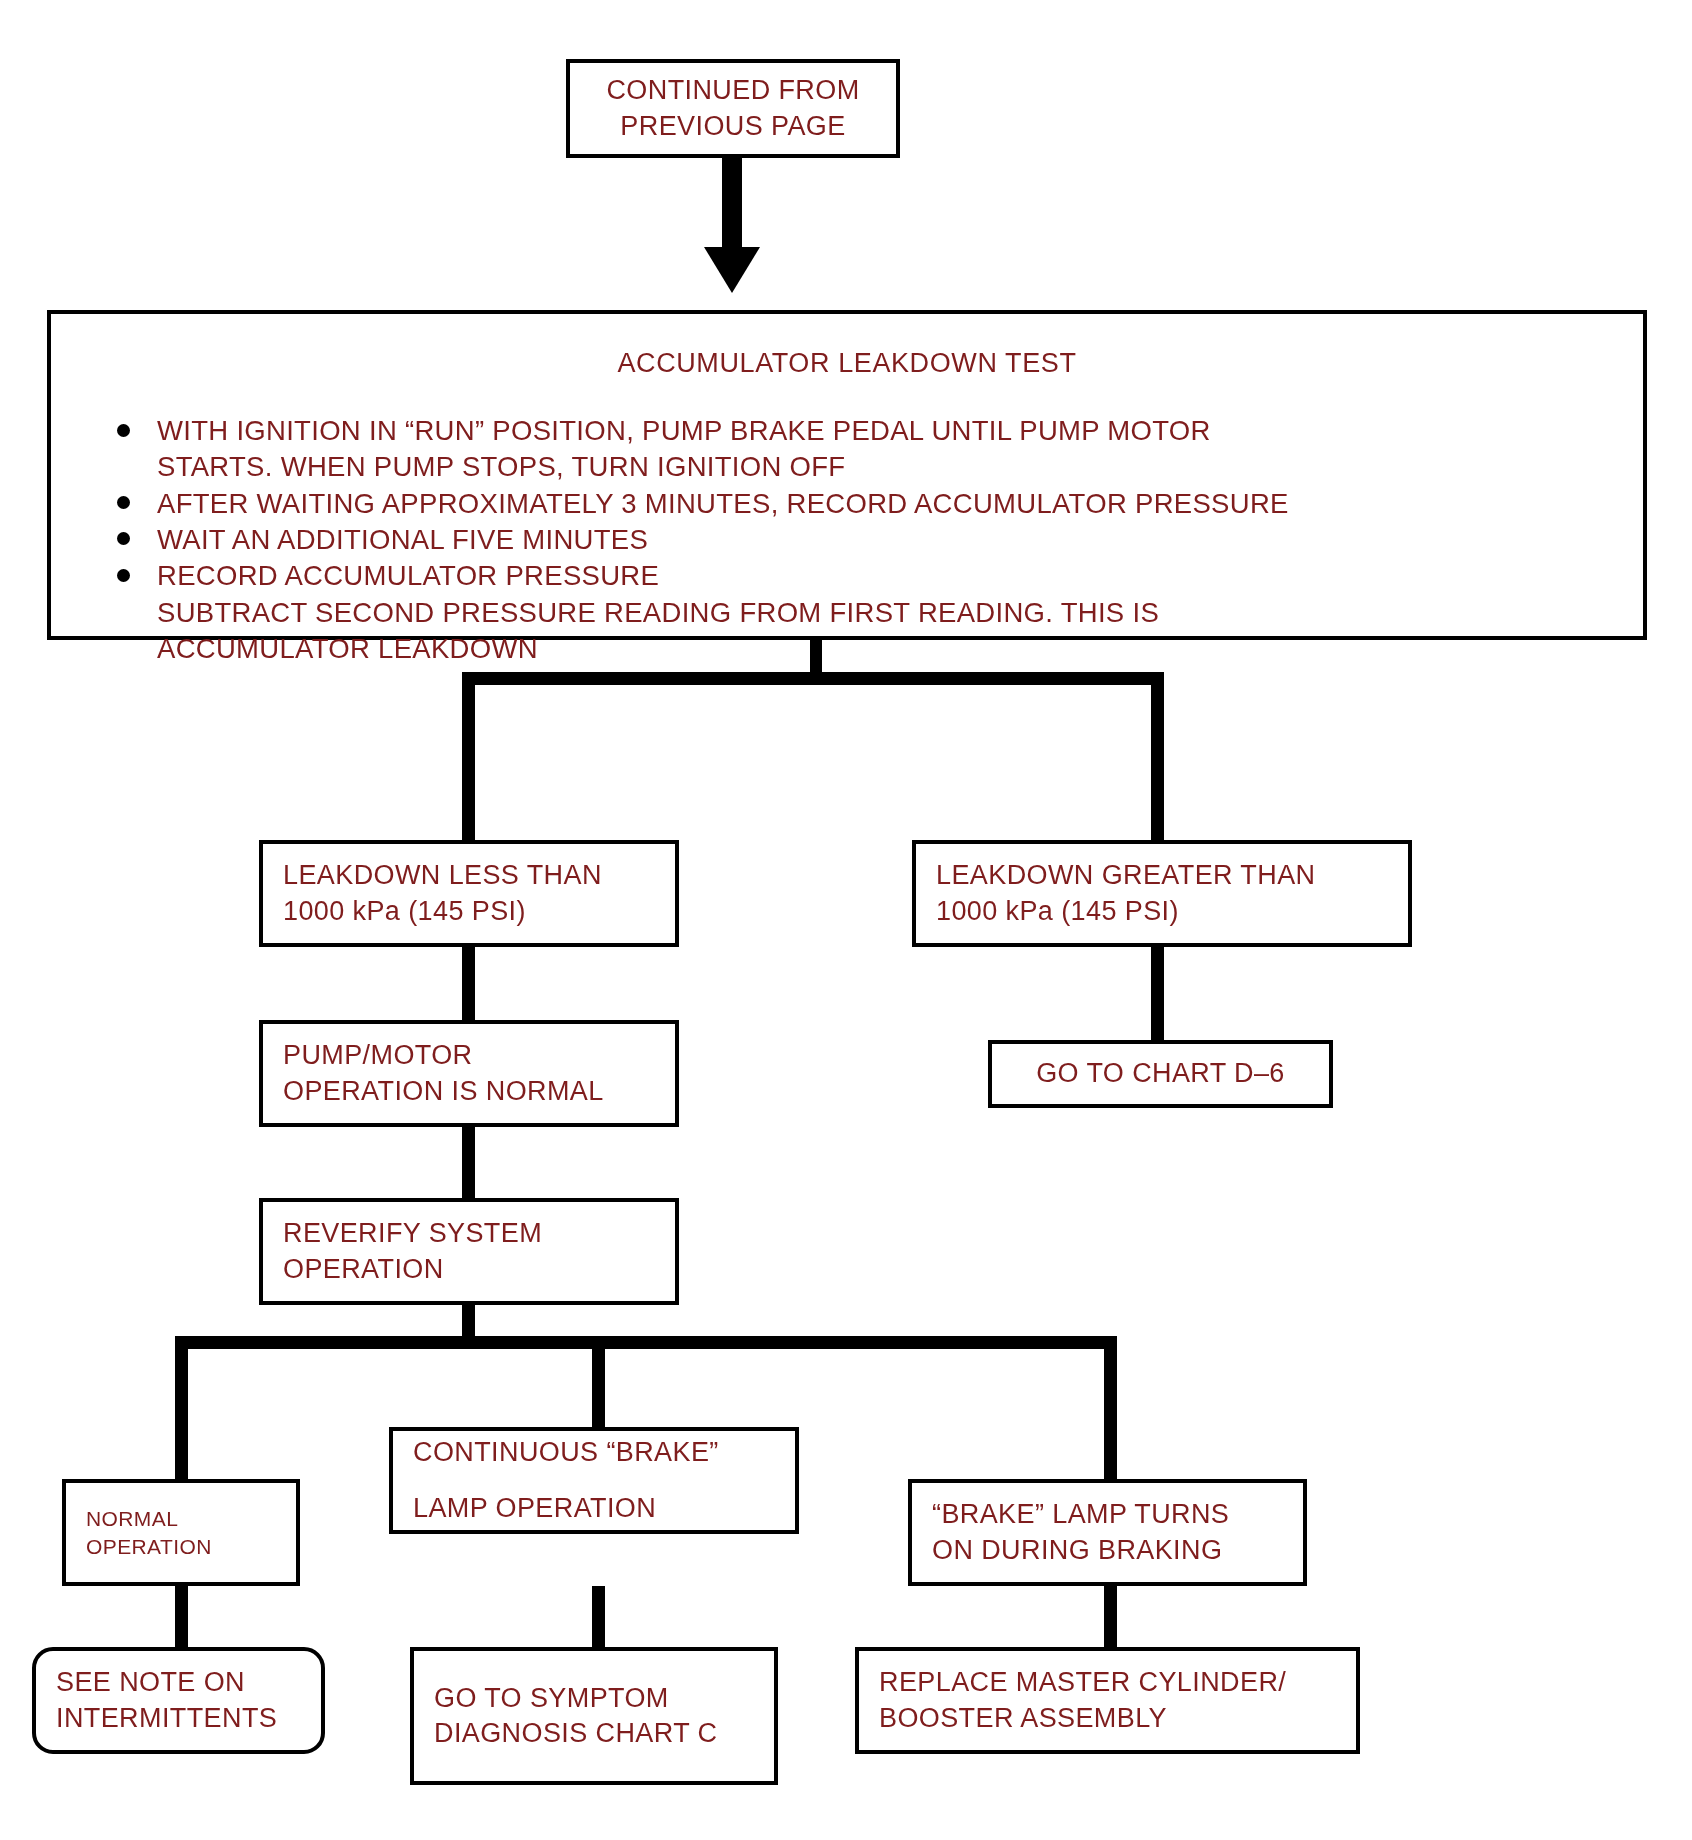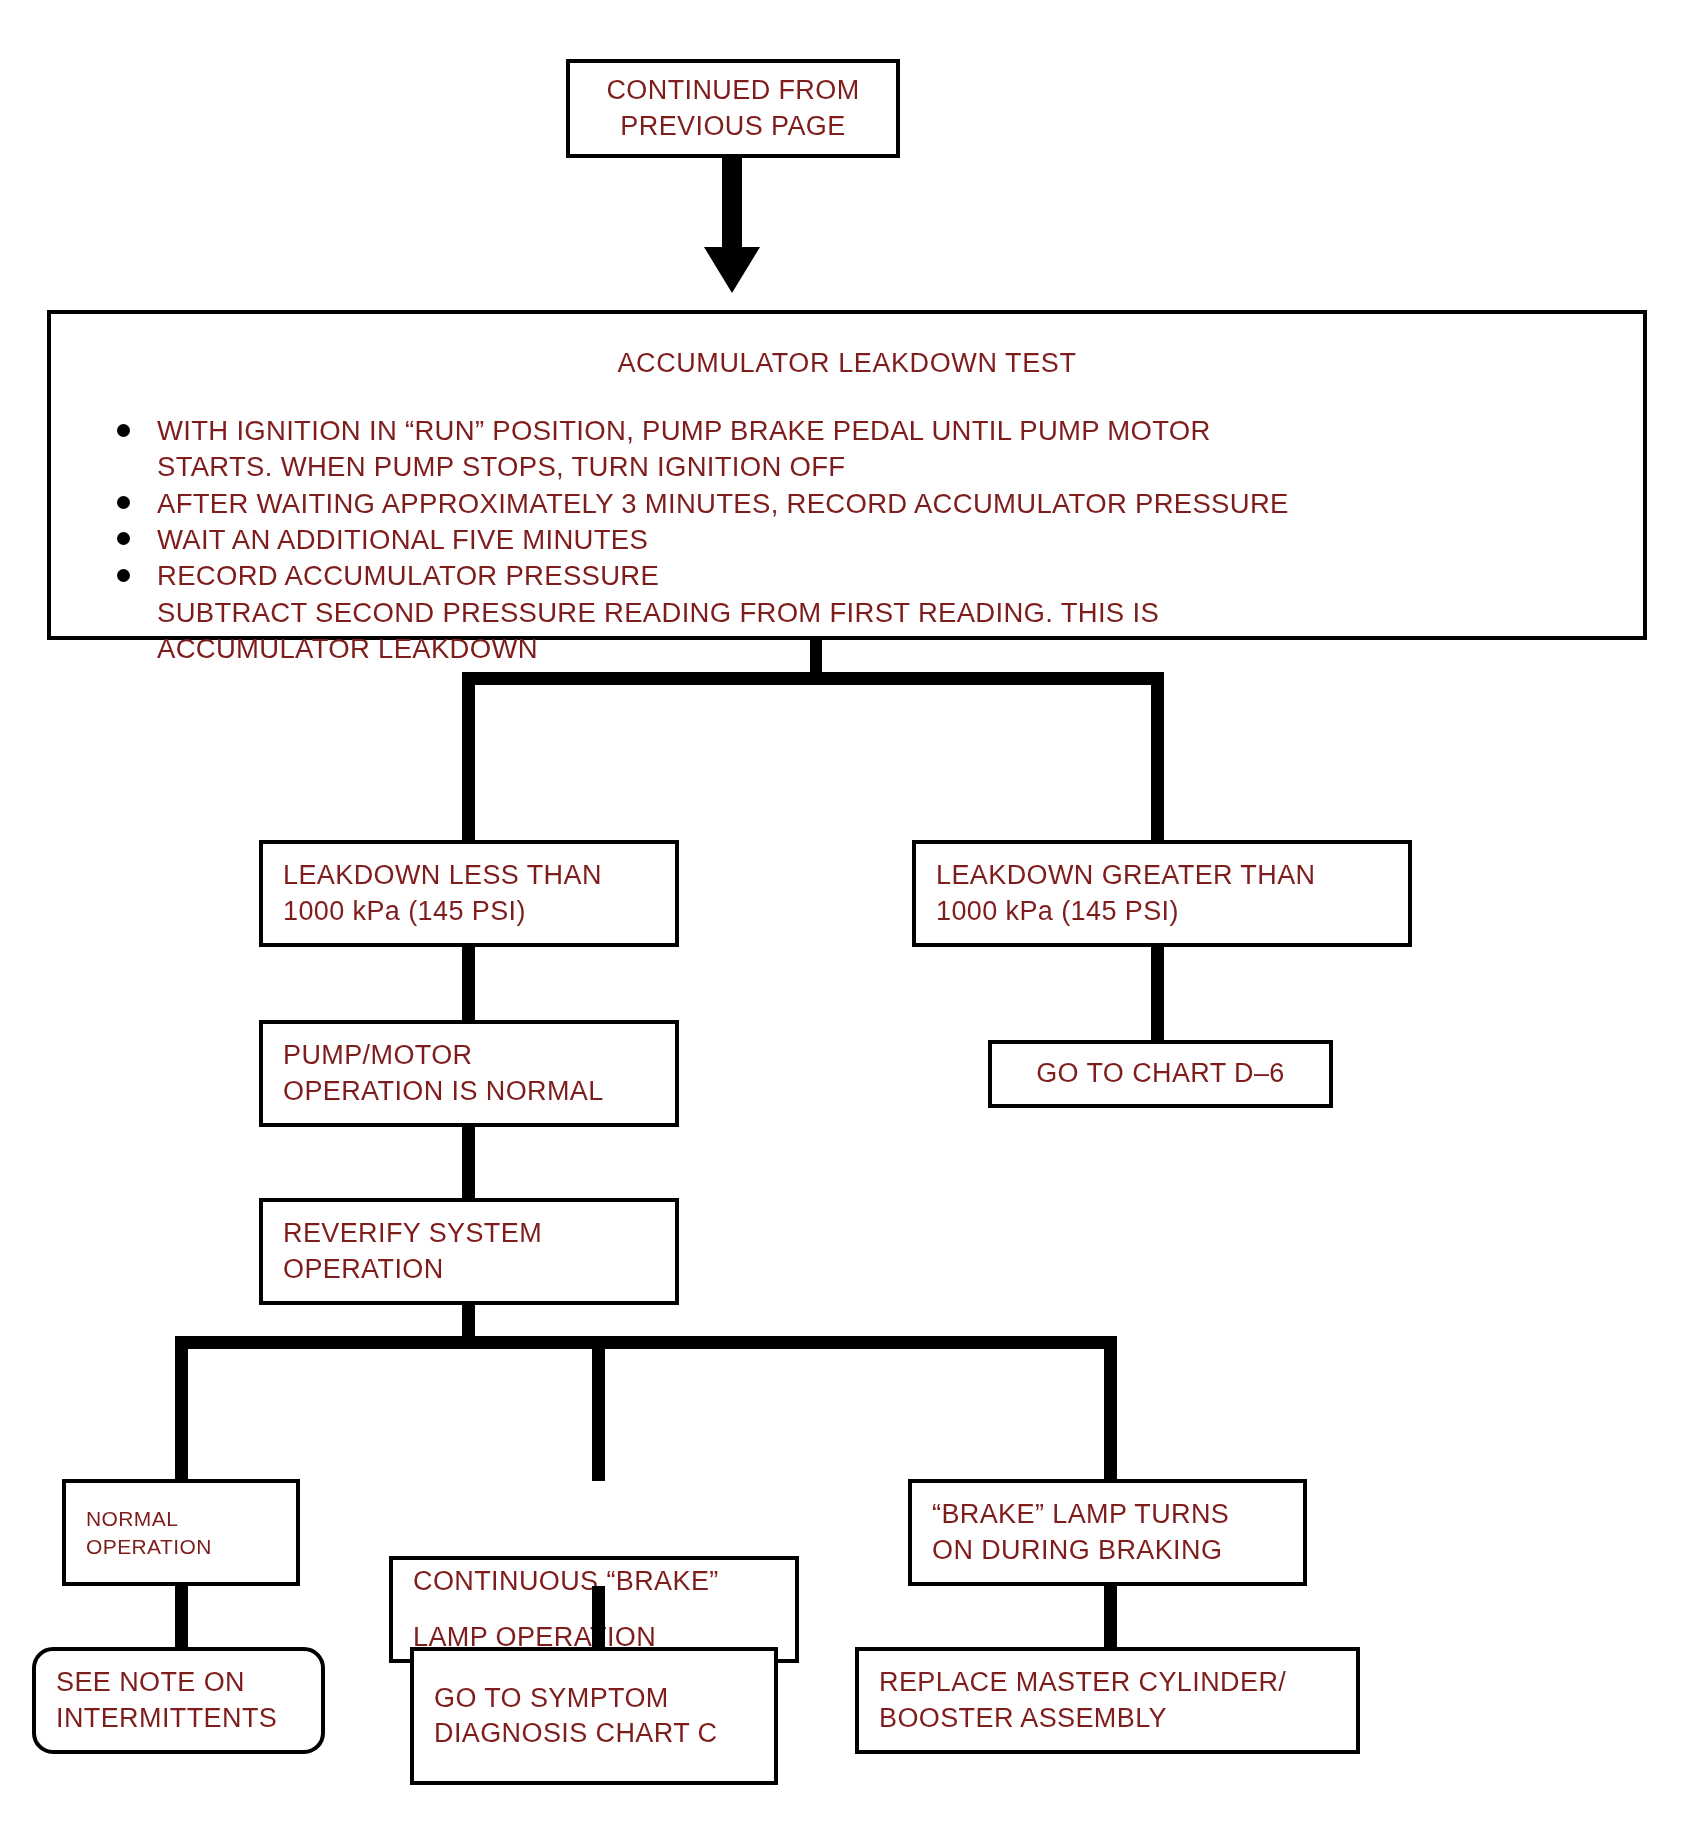--- a/index.html
+++ b/index.html
@@ -90,21 +90,21 @@
 
   
   #box-leak-less  { left: 259px; top: 840px;  width: 420px; height: 107px; font-size: 27px; padding-left: 20px; }
   #box-leak-great { left: 912px; top: 840px;  width: 500px; height: 107px; font-size: 27px; padding-left: 20px; }
   #box-pump       { left: 259px; top: 1020px; width: 420px; height: 107px; font-size: 27px; padding-left: 20px; text-align: right; }
   #box-chart-d6   { left: 988px; top: 1040px; width: 345px; height: 68px;  font-size: 27px; }
   #box-reverify   { left: 259px; top: 1198px; width: 420px; height: 107px; font-size: 27px; padding-left: 20px; }
 
   
   #box-normal-op  { left: 62px;  top: 1479px; width: 238px; height: 107px; font-size: 21px; padding-left: 20px; }
-  #box-cont-brake { left: 389px; top: 1556px; width: 410px; height: 107px; font-size: 27px; padding-left: 20px; gap: 21px; }
+  #box-cont-brake { left: 389px; top: 1427px; width: 410px; height: 107px; font-size: 27px; padding-left: 20px; gap: 21px; }
   #box-brake-lamp { left: 908px; top: 1479px; width: 399px; height: 107px; font-size: 27px; padding-left: 20px; }
 
   
   #box-see-note   { left: 32px;  top: 1647px; width: 293px; height: 107px; font-size: 27px; padding-left: 20px; border-radius: 21px; }
   #box-symptom    { left: 410px; top: 1647px; width: 368px; height: 138px; font-size: 27px; padding-left: 20px; }
   #box-replace    { left: 855px; top: 1647px; width: 505px; height: 107px; font-size: 27px; padding-left: 20px; }
 </style>
 </head>
 <body>
 

